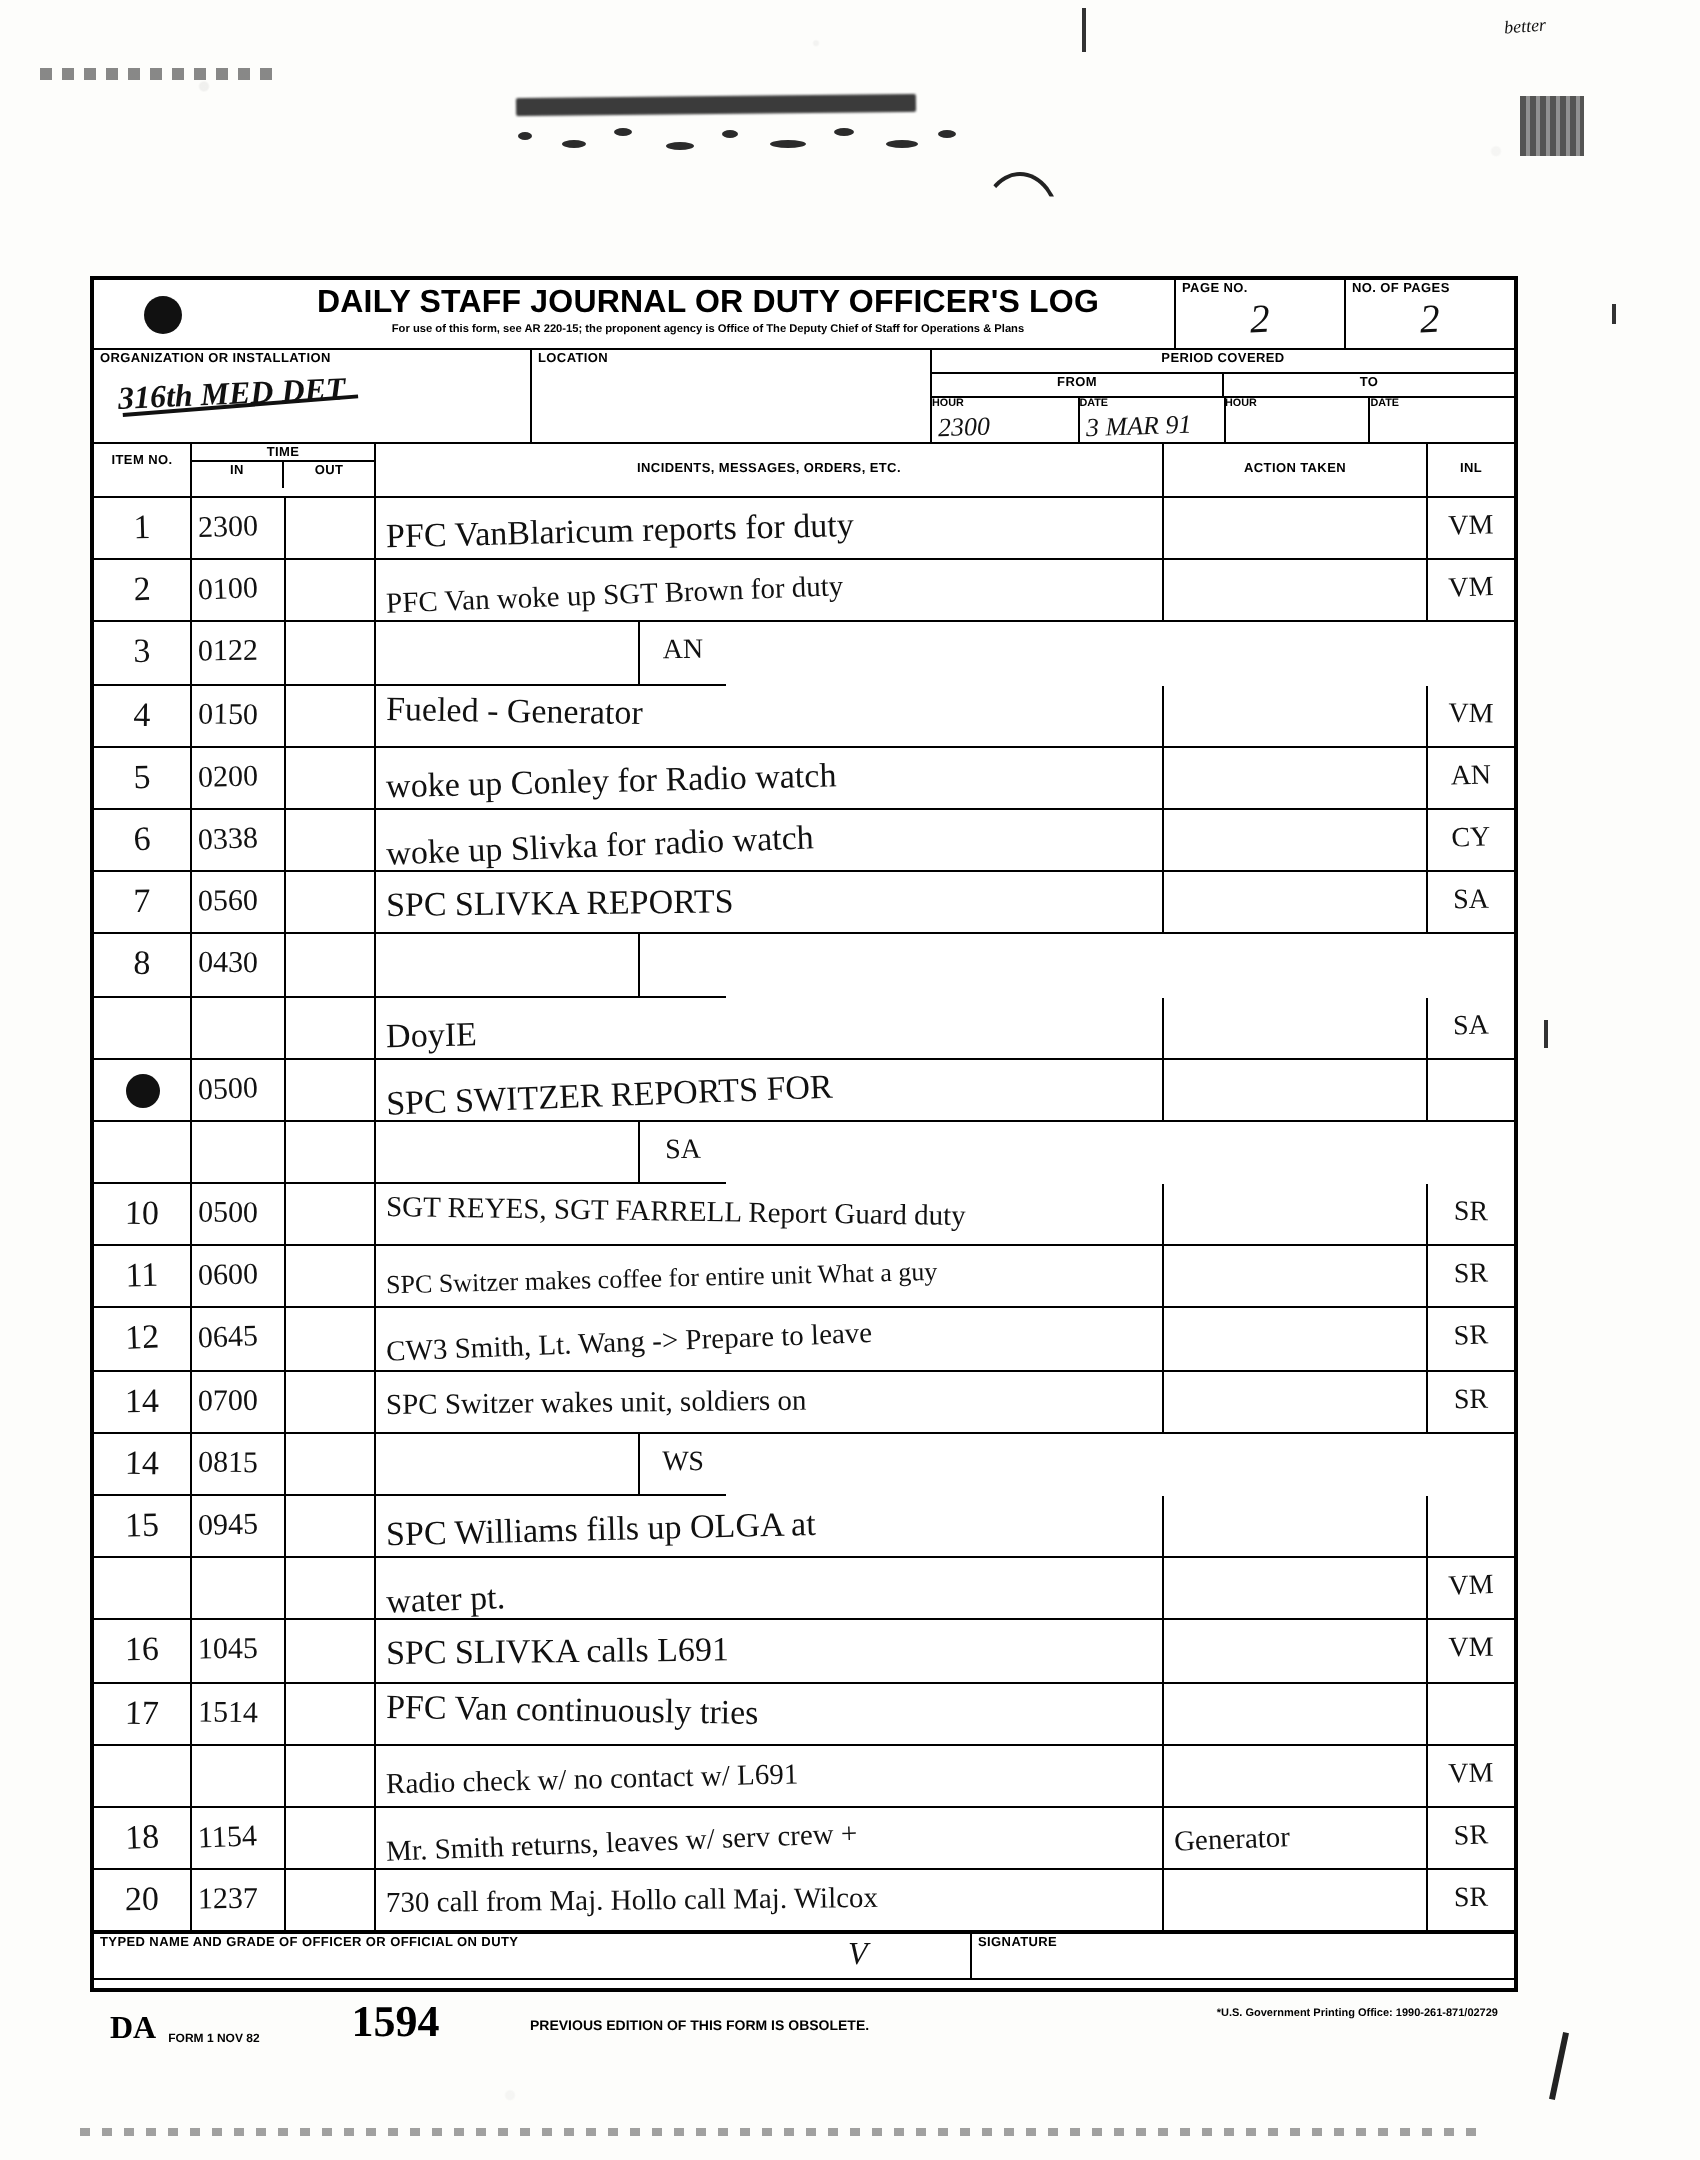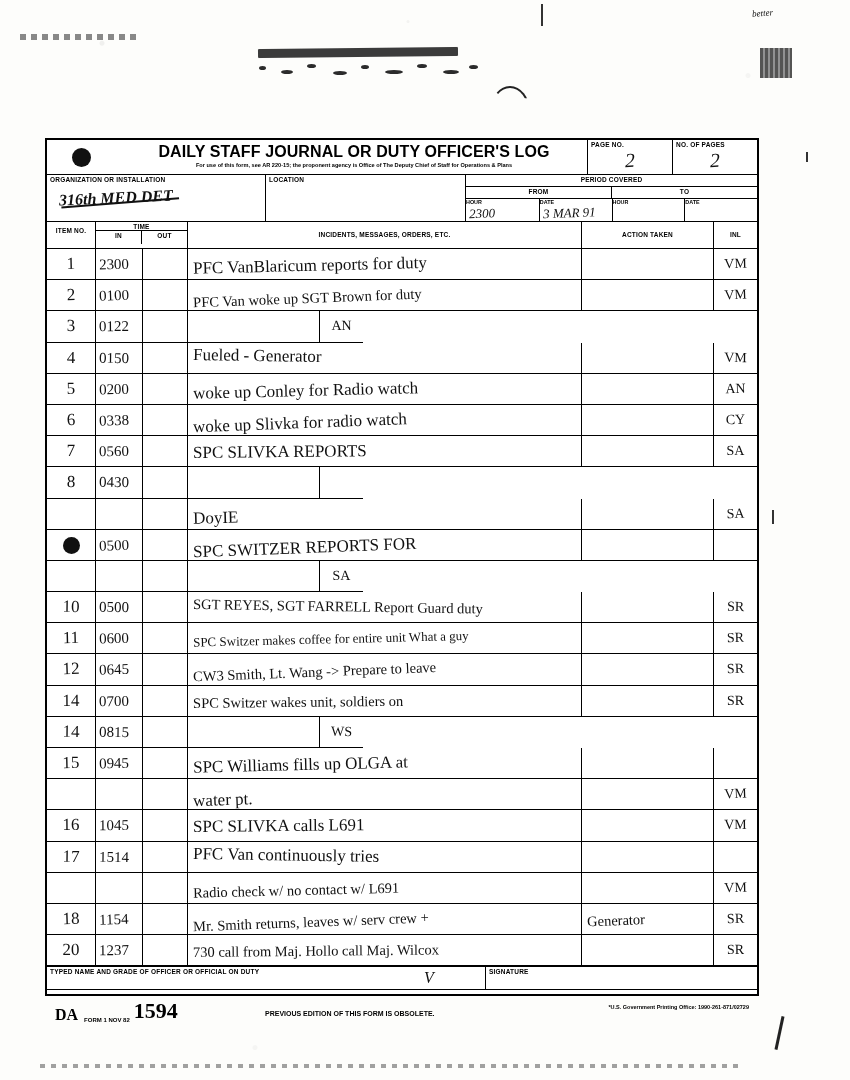--- a/index.html
+++ b/index.html
@@ -227,21 +227,21 @@
   .ftr1 { height: 22px; display: flex; }
   .ftr-name { flex: 1; }
   .ftr-sig  { width: 272px; }
   .ftr2 { height: 46px; position: relative; }
   .formno {
     position: absolute; left: 8px; top: 8px;
     display: flex; align-items: flex-end;
   }
   .formno .a { font-size: 16px; font-weight: bold; font-family:"Liberation Serif",serif; margin-right:6px;text-align:right;}
   .formno .da { font-size: 6px; font-weight: bold; line-height: 1.2; margin-right: 4px; }
-  .formno .n  { font-size: 22px; font-weight: bold; font-family:"Liberation Serif", serif;}
+  .formno .n  { font-size: 22px; font-weight: bold; font-family:"Liberation Serif", serif;margin-left:42px;}
   .prev-ed {
     position: absolute; left: 218px; top: 20px;
     font-size: 7px; font-weight: bold;
   }
   .gpo {
     position: absolute; right: 8px; top: 14px;
     font-size: 5.5px; font-weight: bold; text-align: right; line-height: 1.3;
   }
   .check-v {
     position:absolute; left: 377px; top: 2px;

